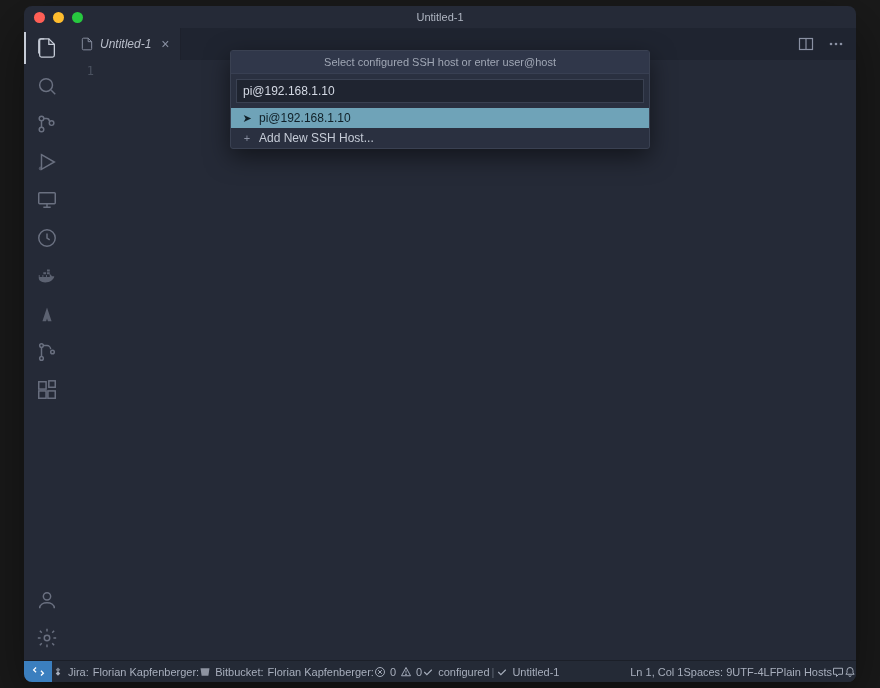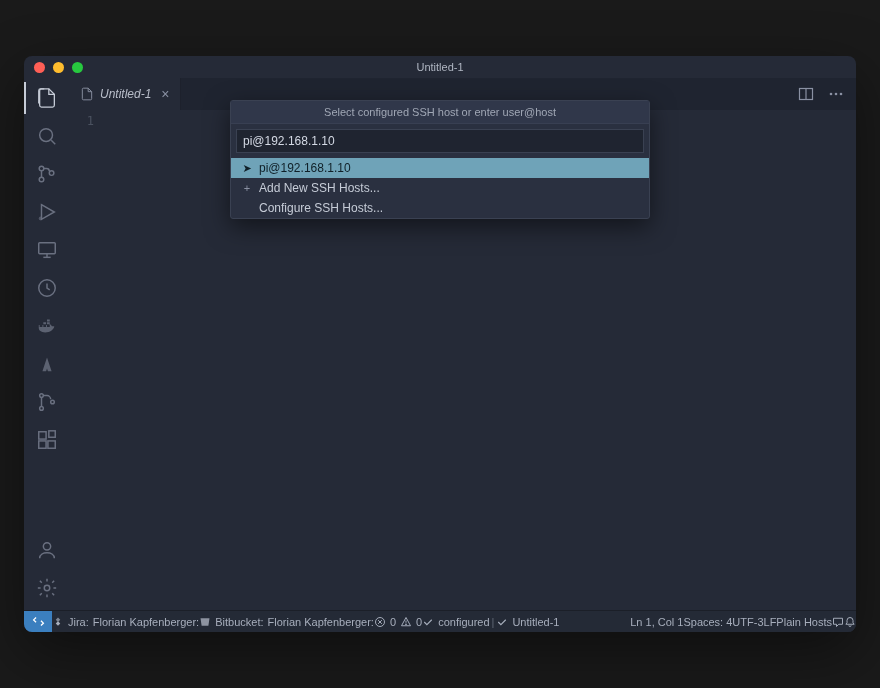--- a/index.html
+++ b/index.html
@@ -7,21 +7,21 @@
       font-family: -apple-system, BlinkMacSystemFont, "Segoe UI", sans-serif;
       background: #1a1a1a;
       width: 880px;
       height: 688px;
       display: flex;
       align-items: center;
       justify-content: center;
     }
     .window {
       width: 832px;
-      height: 576px;
+      height: 676px;
       background: #252a37;
       border-radius: 8px;
       box-shadow: 0 20px 60px rgba(0,0,0,0.45);
       display: flex;
       flex-direction: column;
       overflow: hidden;
       position: relative;
     }
     .titlebar {
       height: 22px;
@@ -386,22 +386,22 @@
     </div>
     <span class="sep">|</span>
     <div class="sb-item">
       <svg viewBox="0 0 16 16" fill="none" stroke="currentColor" stroke-width="1.5">
           <path d="M3 8l3.5 3.5L13 5"></path>
         </svg>
       <span>Untitled-1</span>
     </div>
     <div class="sb-right">
       <div class="sb-item">Ln 1, Col 1</div>
-      <div class="sb-item">Spaces: 4</div>
-      <div class="sb-item">UTF-3</div>
+      <div class="sb-item">Spaces: 9</div>
+      <div class="sb-item">UTF-4</div>
       <div class="sb-item">LF</div>
       <div class="sb-item">Plain Hosts</div>
       <div class="sb-item">
         <svg viewBox="0 0 16 16" fill="none" stroke="currentColor" stroke-width="1.3">
             <path d="M2 3h12v8H9l-3 3v-3H2z"></path>
           </svg>
       </div>
       <div class="sb-item">
         <svg viewBox="0 0 16 16" fill="none" stroke="currentColor" stroke-width="1.3">
             <path d="M8 2a4 4 0 0 0-4 4v3l-1.5 2h11L12 9V6a4 4 0 0 0-4-4z"></path>
@@ -416,21 +416,17 @@
     <div class="qp-input-wrap">
       <input class="qp-input" type="text" value="pi@192.168.1.10" style="">
     </div>
     <div class="qp-list">
       <div class="qp-item selected">
         <span class="qp-prefix">➤</span>
         <span>pi@192.168.1.10</span>
       </div>
       <div class="qp-item">
         <span class="qp-prefix">+</span>
-        <span>Add New SSH Hosts...</span>
-      </div>
-      <div class="qp-item">
-        <span class="qp-prefix"></span>
-        <span>Configure SSH Hosts...</span>
+        <span>Add New SSH Host...</span>
       </div>
     </div>
   </div>
 </div>
 
 </body></html>

